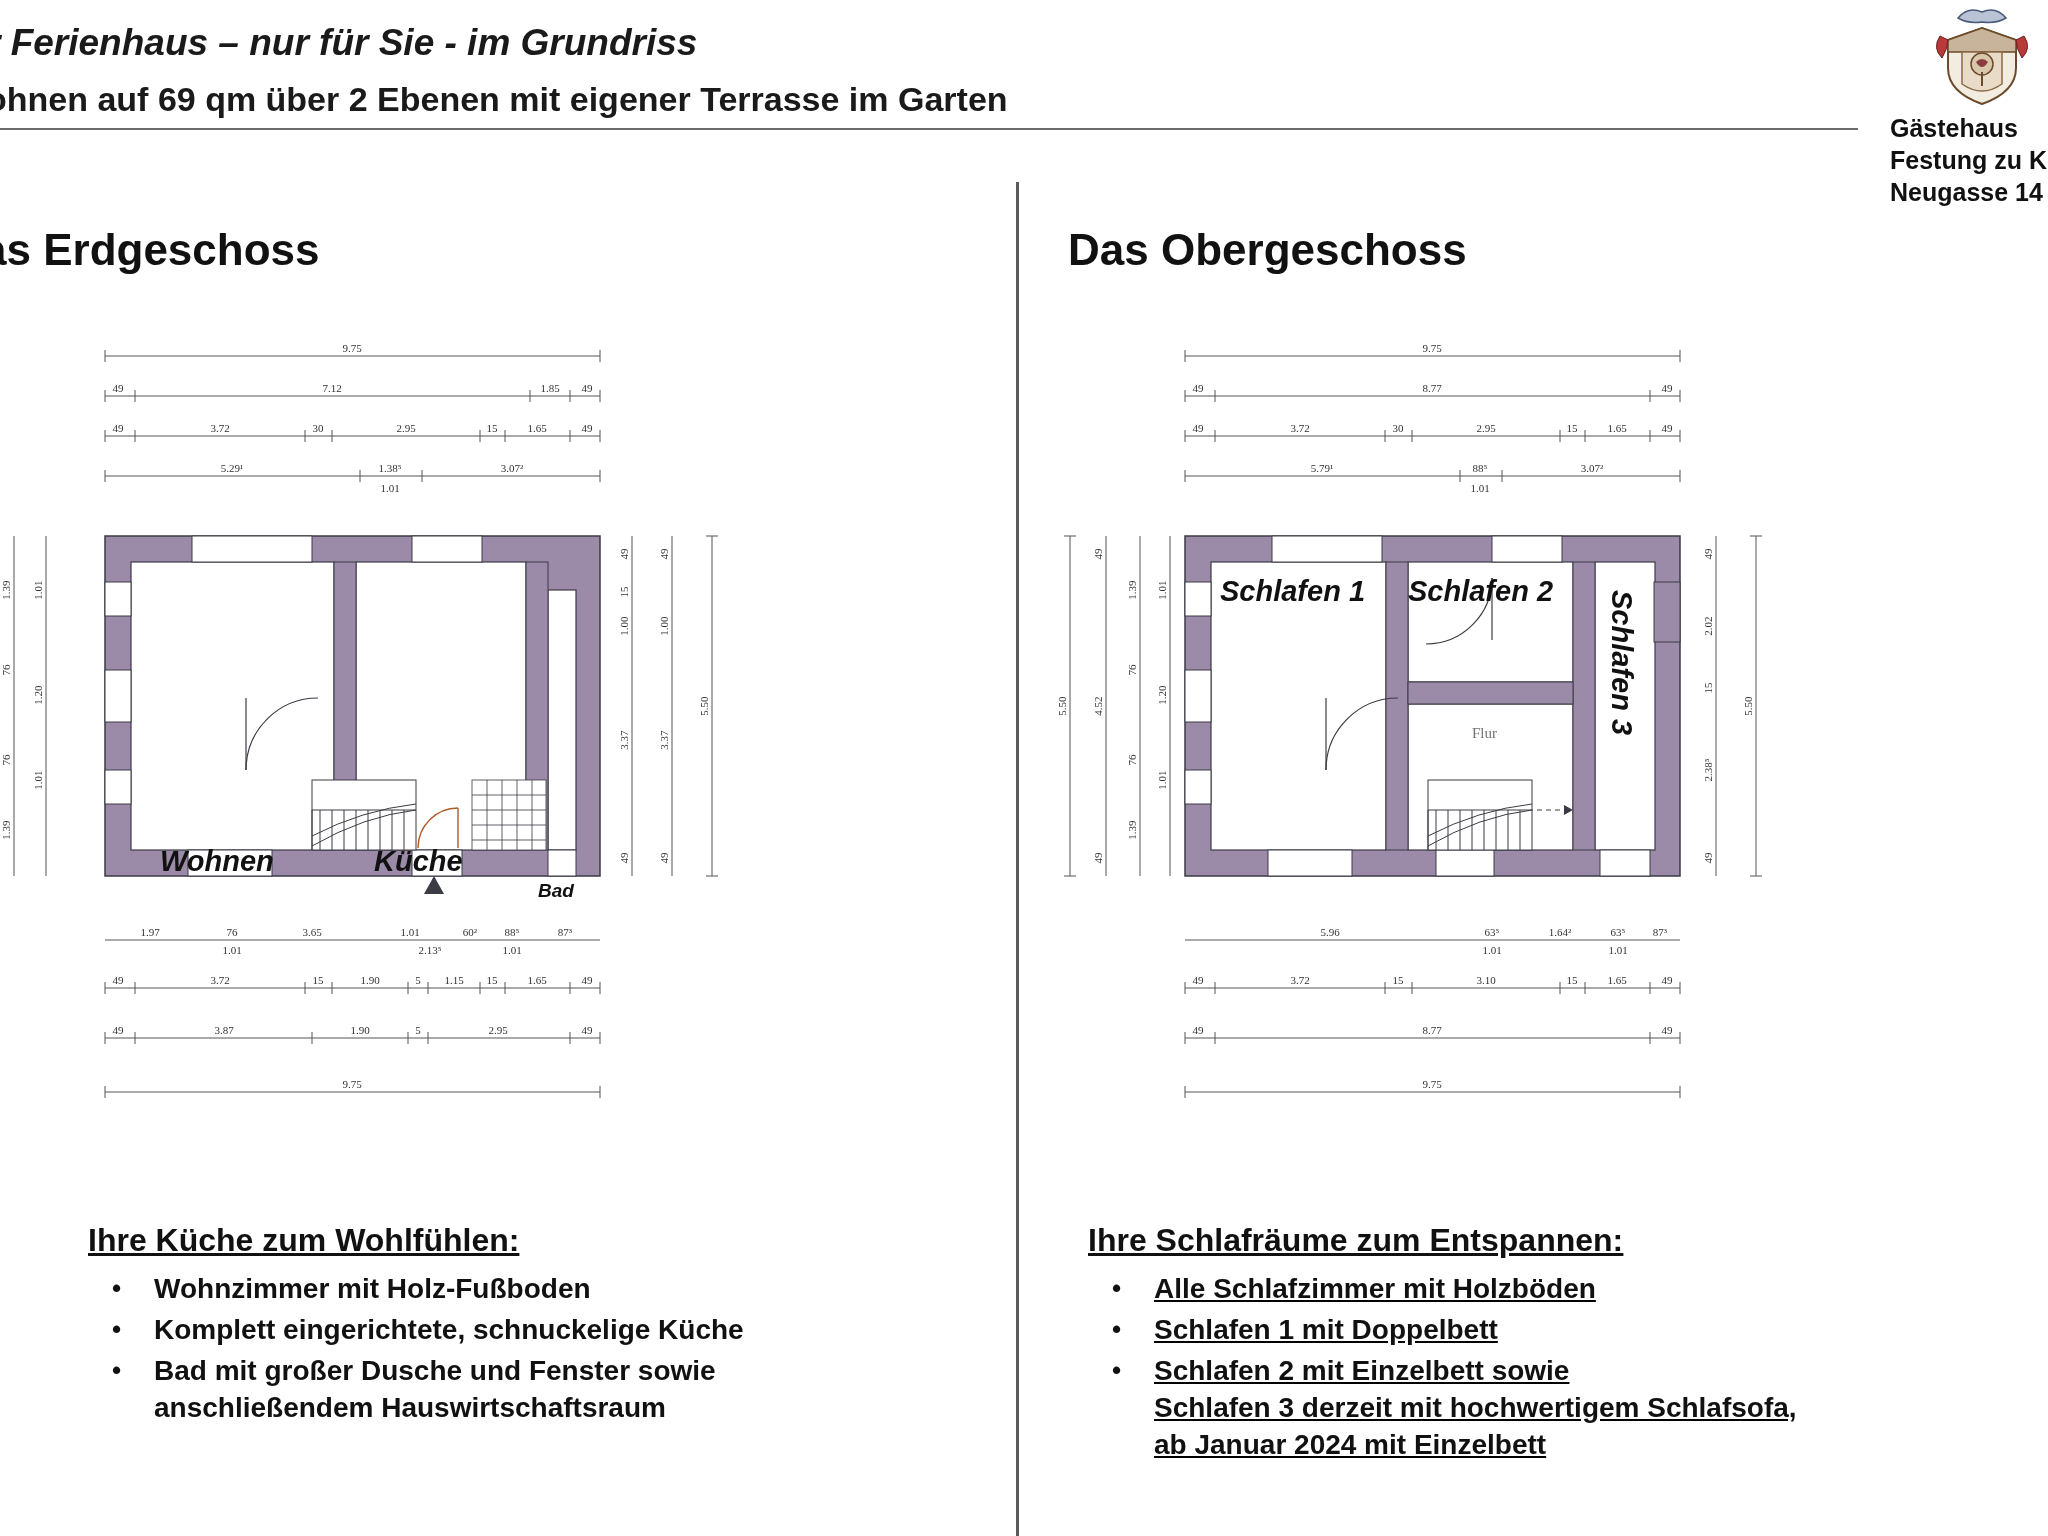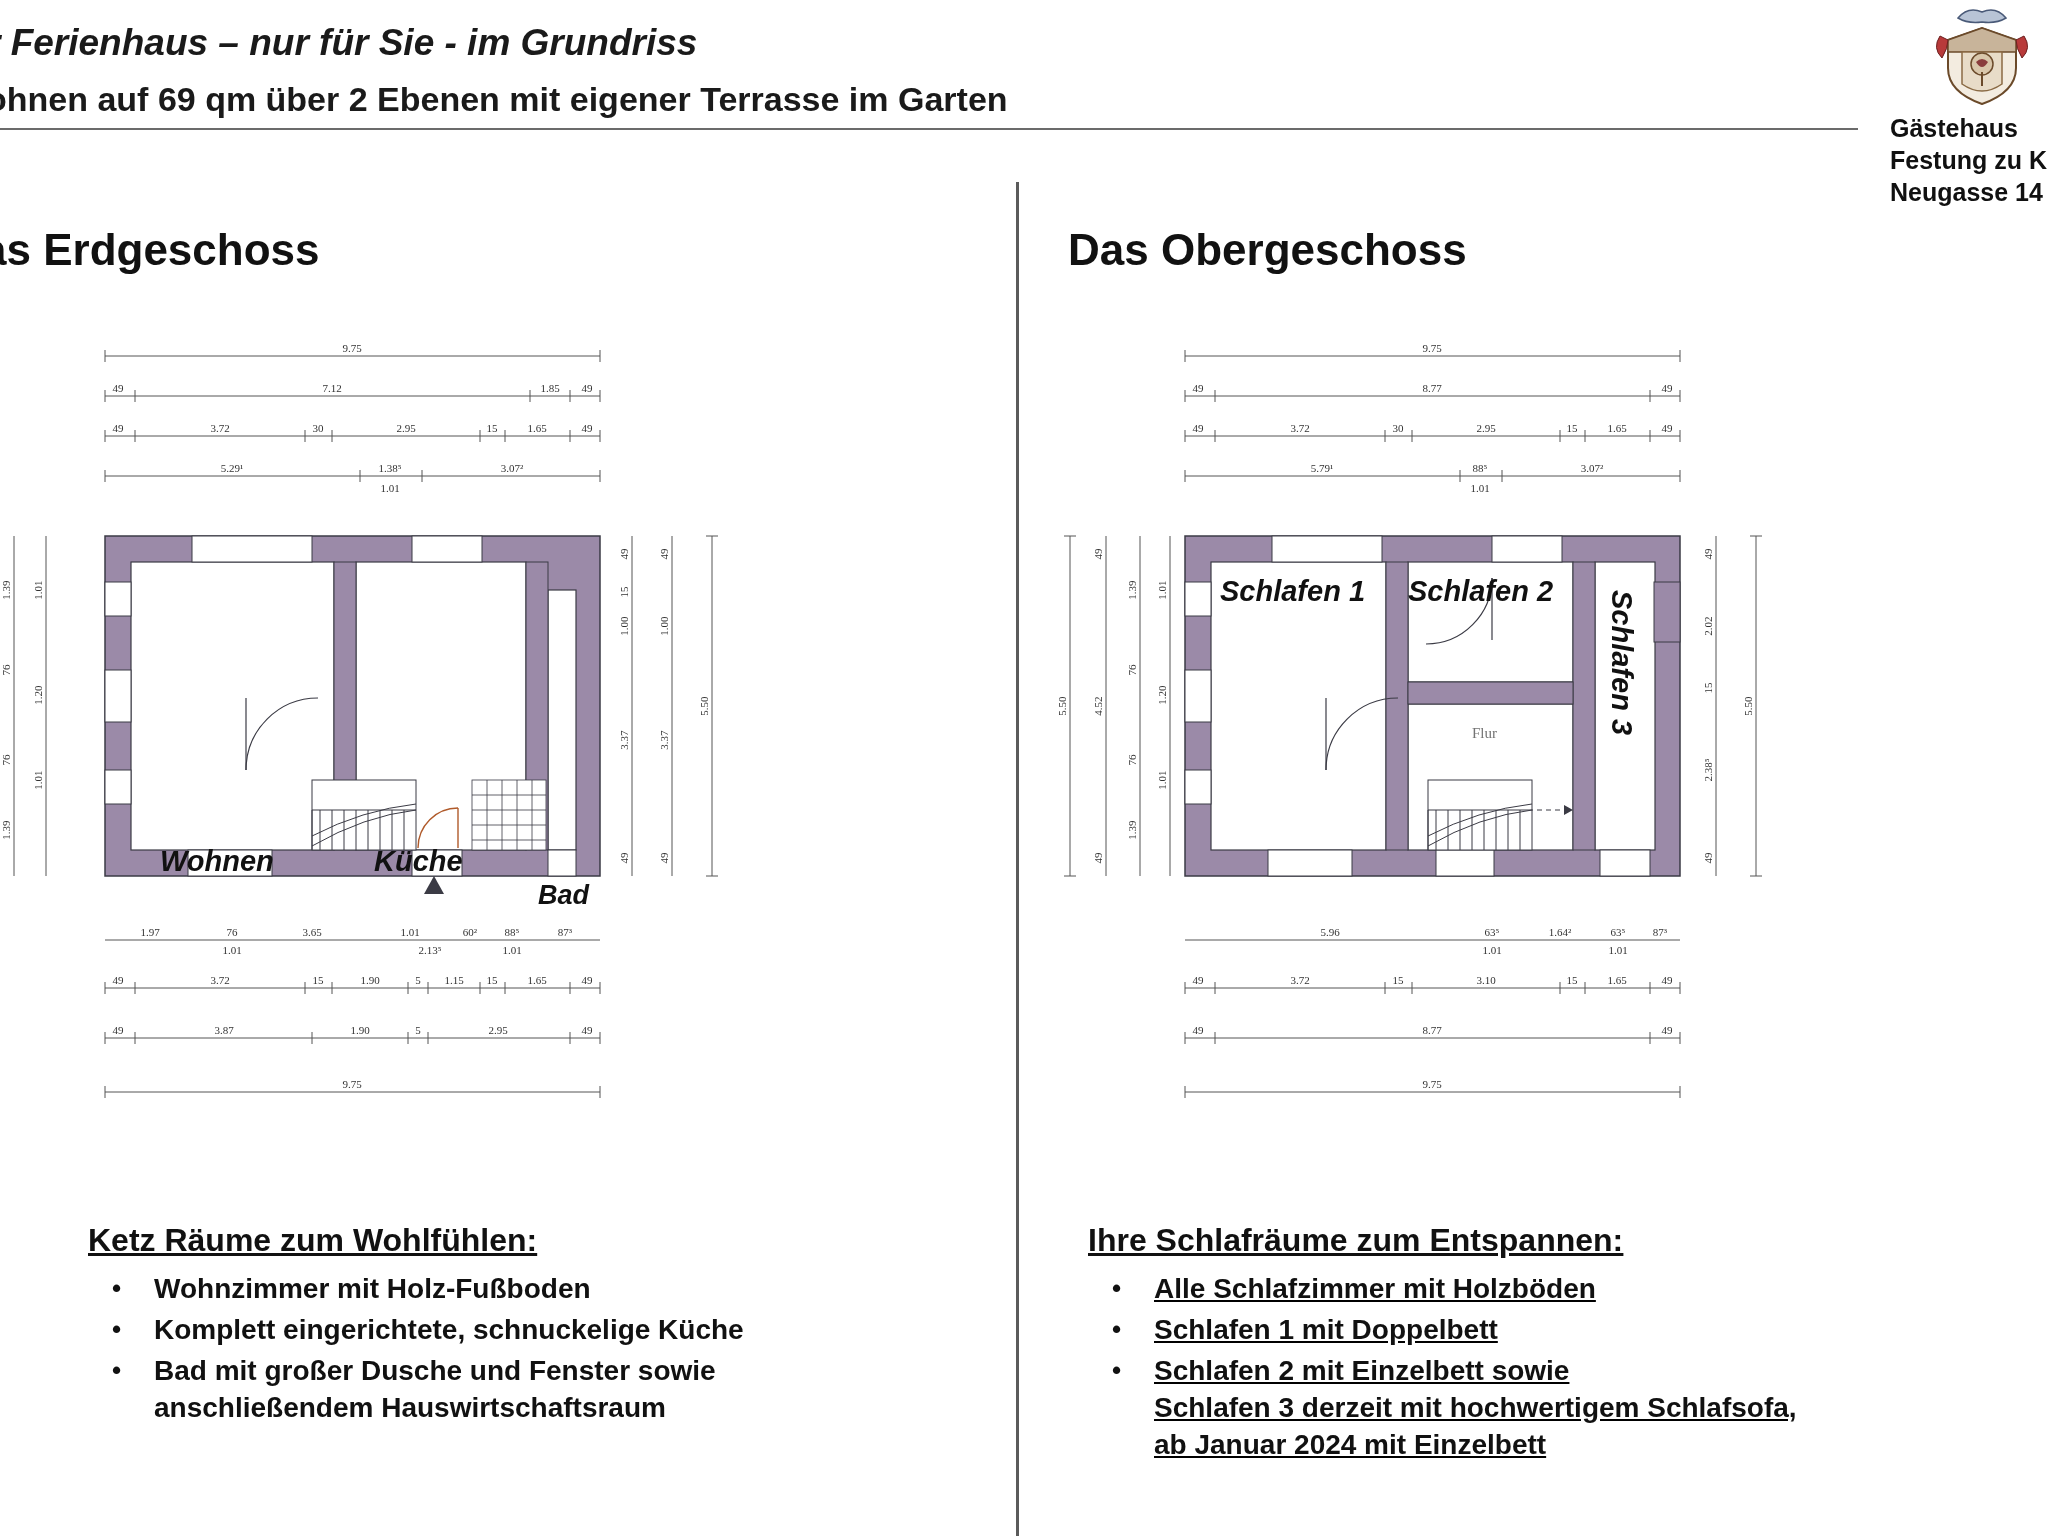--- a/index.html
+++ b/index.html
@@ -101,21 +101,21 @@
   }
   .room-label.vertical {
     writing-mode: vertical-rl;
     text-orientation: mixed;
   }
   .room-label.stacked {
     width: 26px;
     line-height: 1.12;
     text-align: right;
     white-space: normal;
-    font-size: 27px;
+    font-size: 19px;
   }
   .flur-label {
     position: absolute;
     font-size: 15px;
     color: #737373;
     font-family: "Liberation Serif", serif;
   }
 
   
   .bullets {
@@ -537,21 +537,21 @@
       </g>
     </svg>
 
     <div class="room-label" style="left:180px; top:235px;">Schlafen 1</div>
     <div class="room-label" style="left:368px; top:235px;">Schlafen 2</div>
     <div class="room-label vertical" style="left:565px; top:250px;">Schlafen 3</div>
     <div class="flur-label" style="left:432px; top:385px;">Flur</div>
   </div>
 
   <div class="bullets left">
-    <h3>Ketz Räume zum Wohlfühlen:</h3>
+    <h3>Ihre Küche zum Wohlfühlen:</h3>
     <ul>
       <li>Wohnzimmer mit Holz-Fußboden</li>
       <li>Komplett eingerichtete, schnuckelige Küche</li>
       <li>Bad mit großer Dusche und Fenster sowie
 anschließendem Hauswirtschaftsraum</li>
     </ul>
   </div>
 
   <div class="bullets right">
     <h3>Ihre Schlafräume zum Entspannen:</h3>

